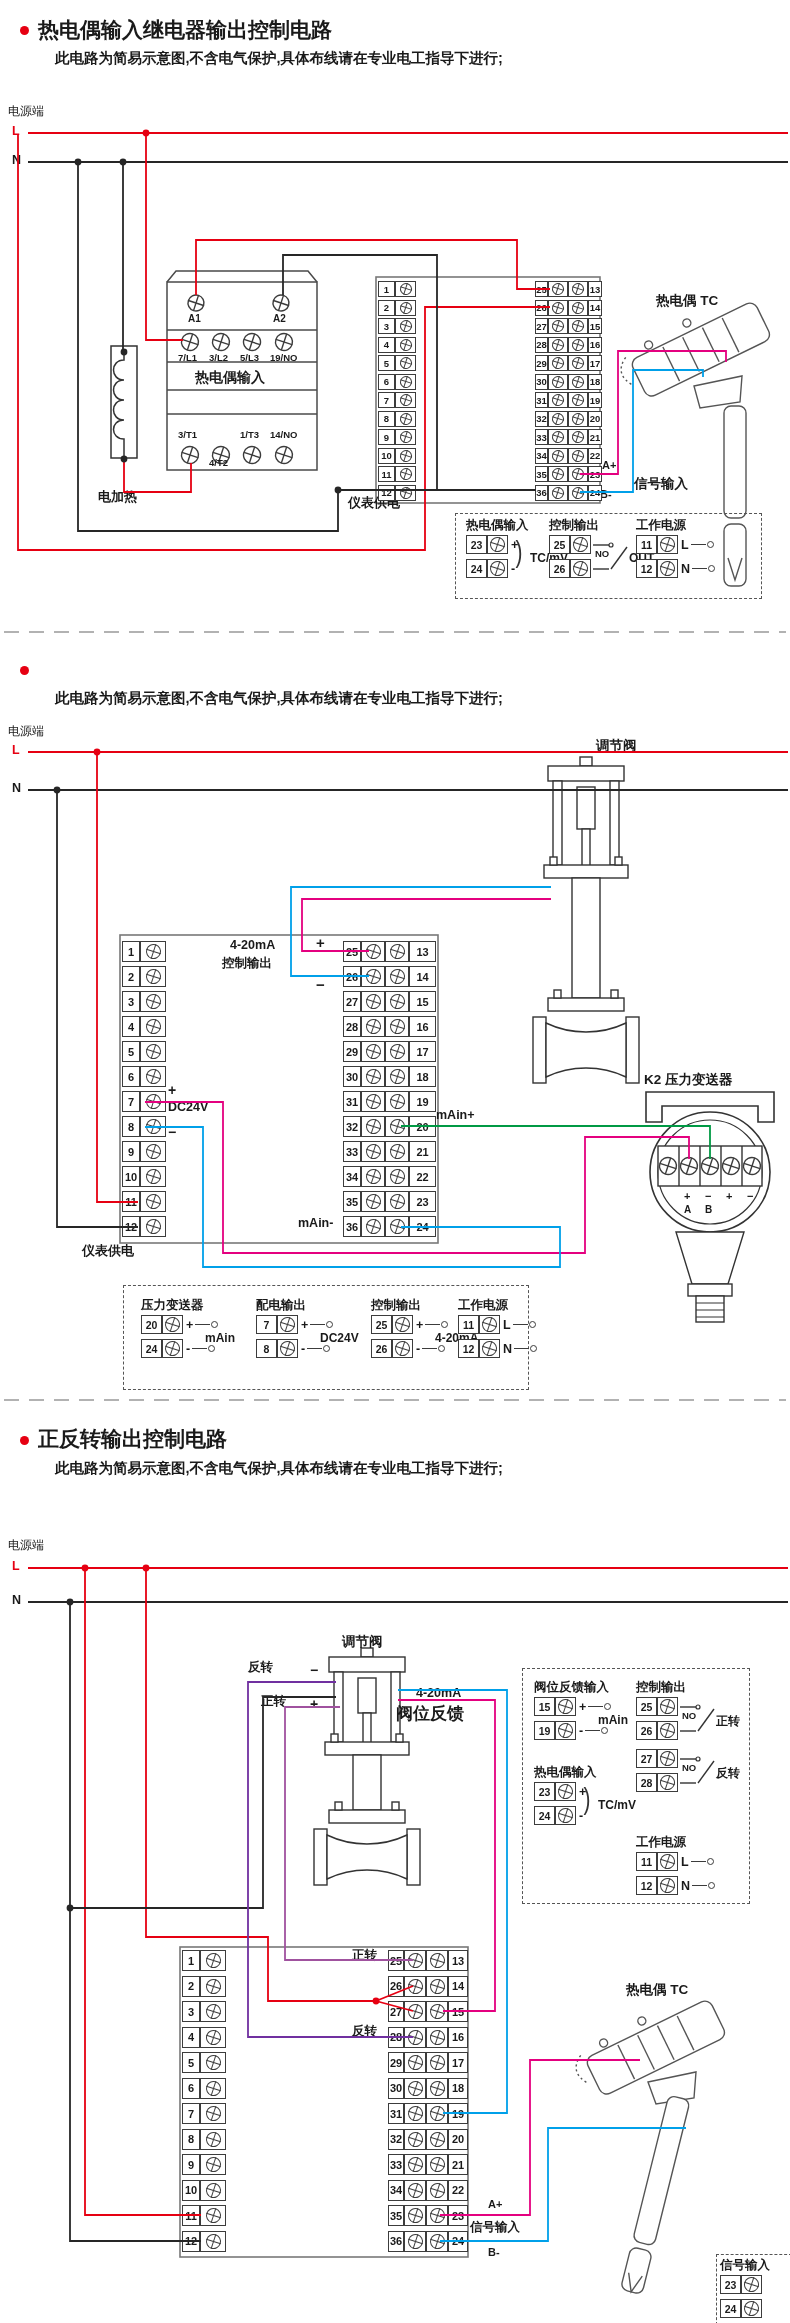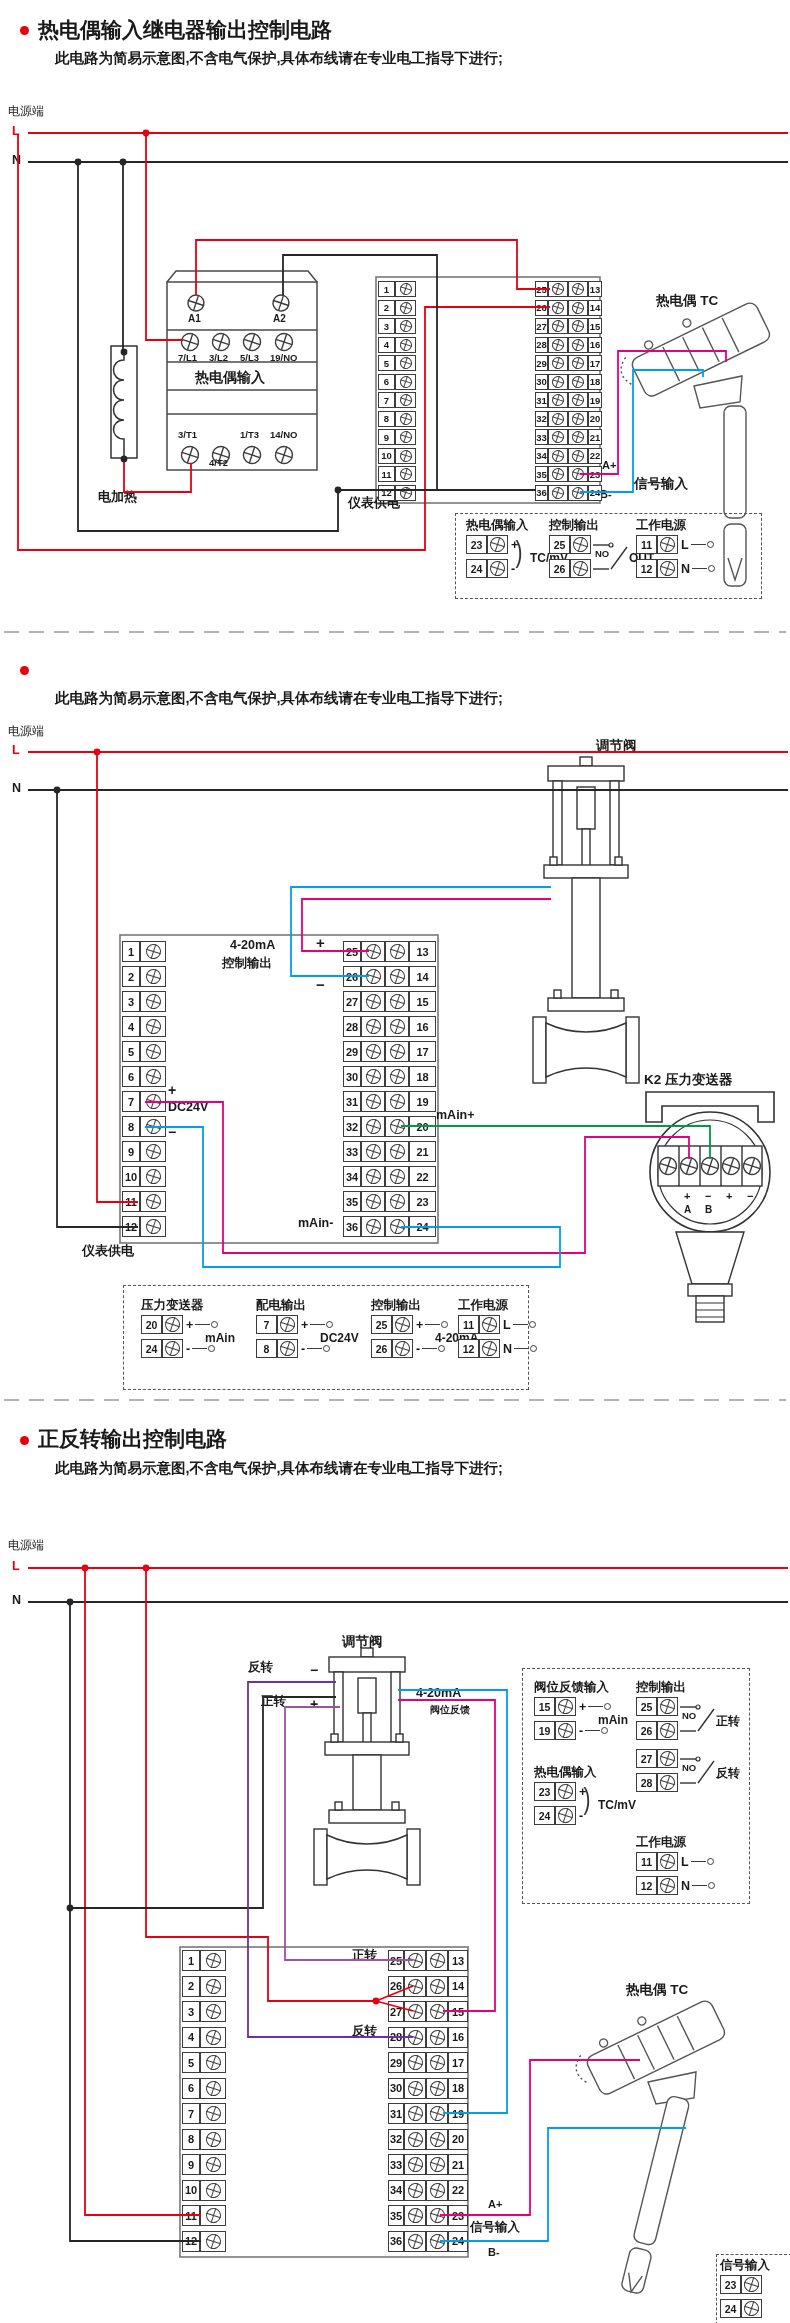--- a/index.html
+++ b/index.html
@@ -258,21 +258,21 @@
     <div class="lab" style="left: 726px; top: 1190px; font-size: 11px; font-weight: bold;">+</div>
     <div class="lab" style="left: 747px; top: 1190px; font-size: 11px; font-weight: bold;">−</div>
     <div class="lab" style="left: 684px; top: 1204px; font-size: 10px; font-weight: bold;">A</div>
     <div class="lab" style="left: 705px; top: 1204px; font-size: 10px; font-weight: bold;">B</div>
     <div class="lab" style="left: 342px; top: 1634px; font-size: 13.5px; font-weight: bold;">调节阀</div>
     <div class="lab" style="left: 248px; top: 1660px; font-size: 12.5px; font-weight: bold;">反转</div>
     <div class="lab" style="left: 261px; top: 1694px; font-size: 12.5px; font-weight: bold;">正转</div>
     <div class="lab" style="left: 310px; top: 1662px; font-size: 14px; font-weight: bold;">−</div>
     <div class="lab" style="left: 310px; top: 1696px; font-size: 14px; font-weight: bold;">+</div>
     <div class="lab" style="left: 416px; top: 1686px; font-size: 12.5px; font-weight: bold;">4-20mA</div>
-    <div class="lab" style="left: 430px; top: 1704px; font-size: 10px; font-weight: bold;">阀位反馈</div>
+    <div class="lab" style="left: 396px; top: 1704px; font-size: 17px; font-weight: bold;">阀位反馈</div>
     <div class="lab" style="left: 352px; top: 1948px; font-size: 12.5px; font-weight: bold;">正转</div>
     <div class="lab" style="left: 352px; top: 2024px; font-size: 12.5px; font-weight: bold;">反转</div>
     <div class="lab" style="left: 626px; top: 1982px; font-size: 13.5px; font-weight: bold;">热电偶 TC</div>
     <div class="lab" style="left: 488px; top: 2198px; font-size: 11px; font-weight: bold;">A+</div>
     <div class="lab" style="left: 488px; top: 2246px; font-size: 11px; font-weight: bold;">B-</div>
     <div class="lab" style="left: 470px; top: 2220px; font-size: 12.5px; font-weight: bold;">信号输入</div>
     <div class="lab" style="left: 195px; top: 369px; font-size: 14px; font-weight: bold;">热电偶输入</div>
     <div class="lab" style="left: 188px; top: 313px; font-size: 10px; font-weight: bold;">A1</div>
     <div class="lab" style="left: 273px; top: 313px; font-size: 10px; font-weight: bold;">A2</div>
     <div class="lab" style="left: 178px; top: 353px; font-size: 9.5px; font-weight: bold;">7/L1</div>

